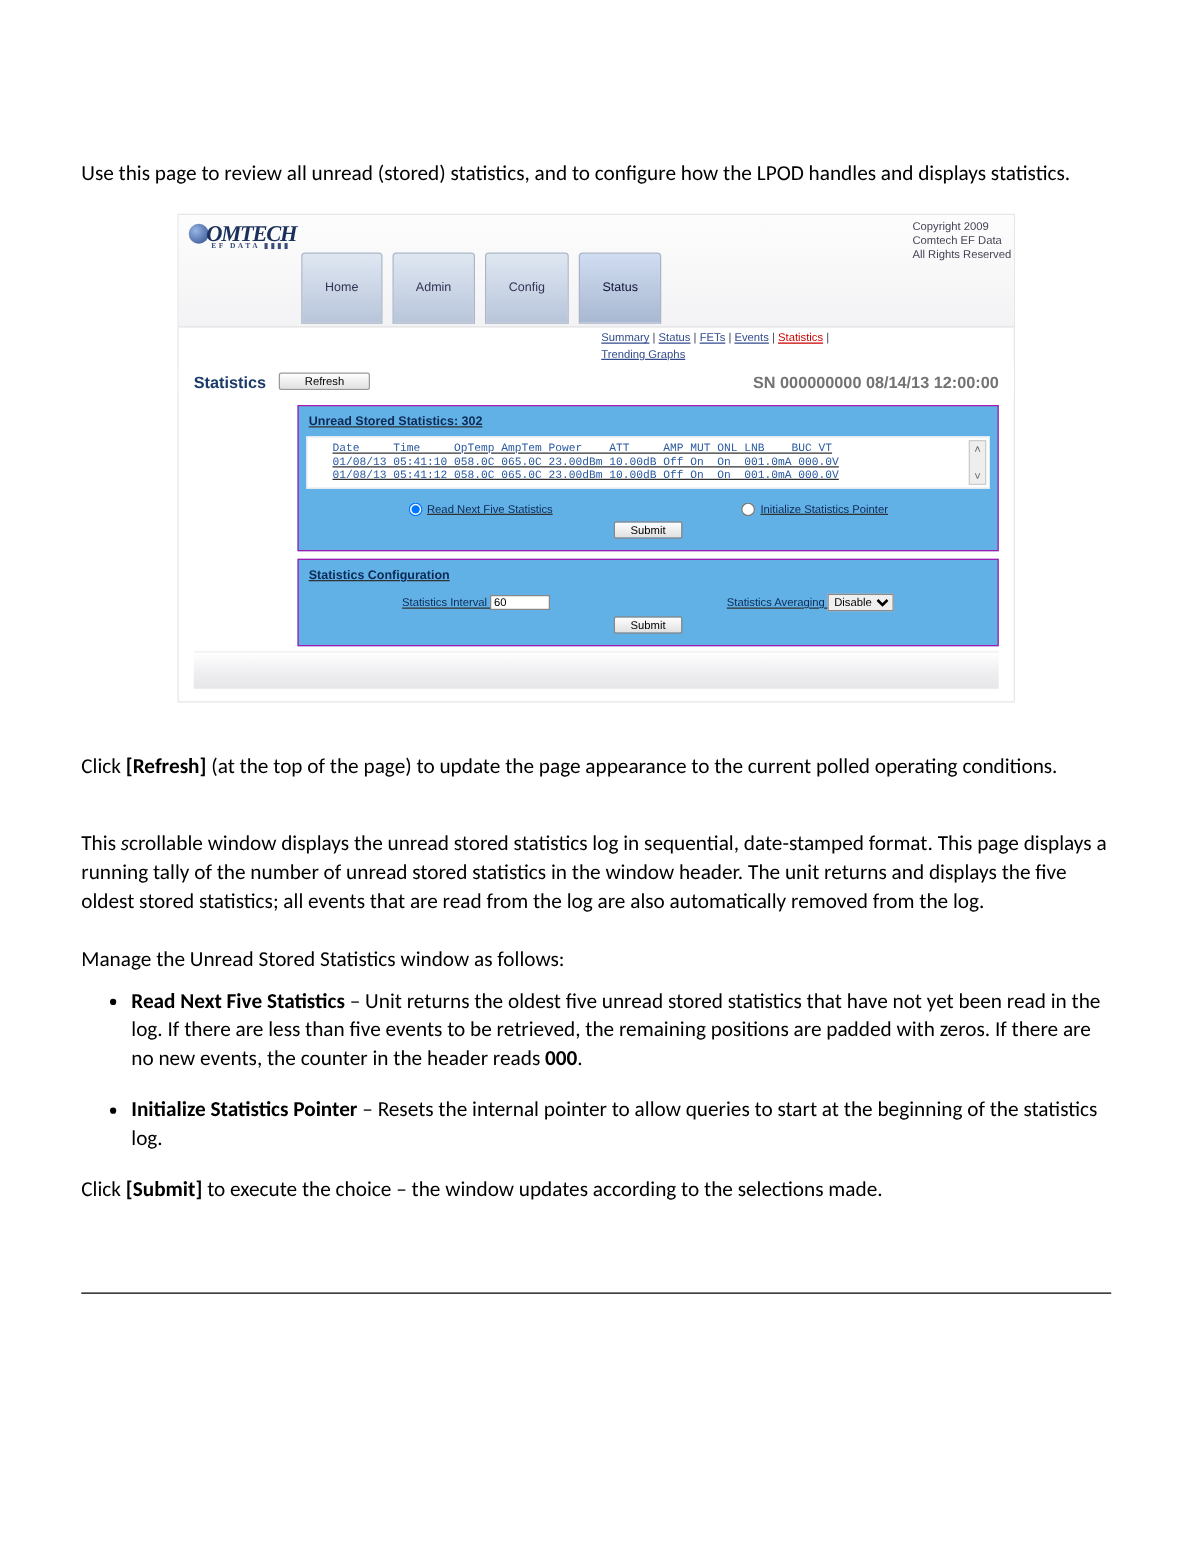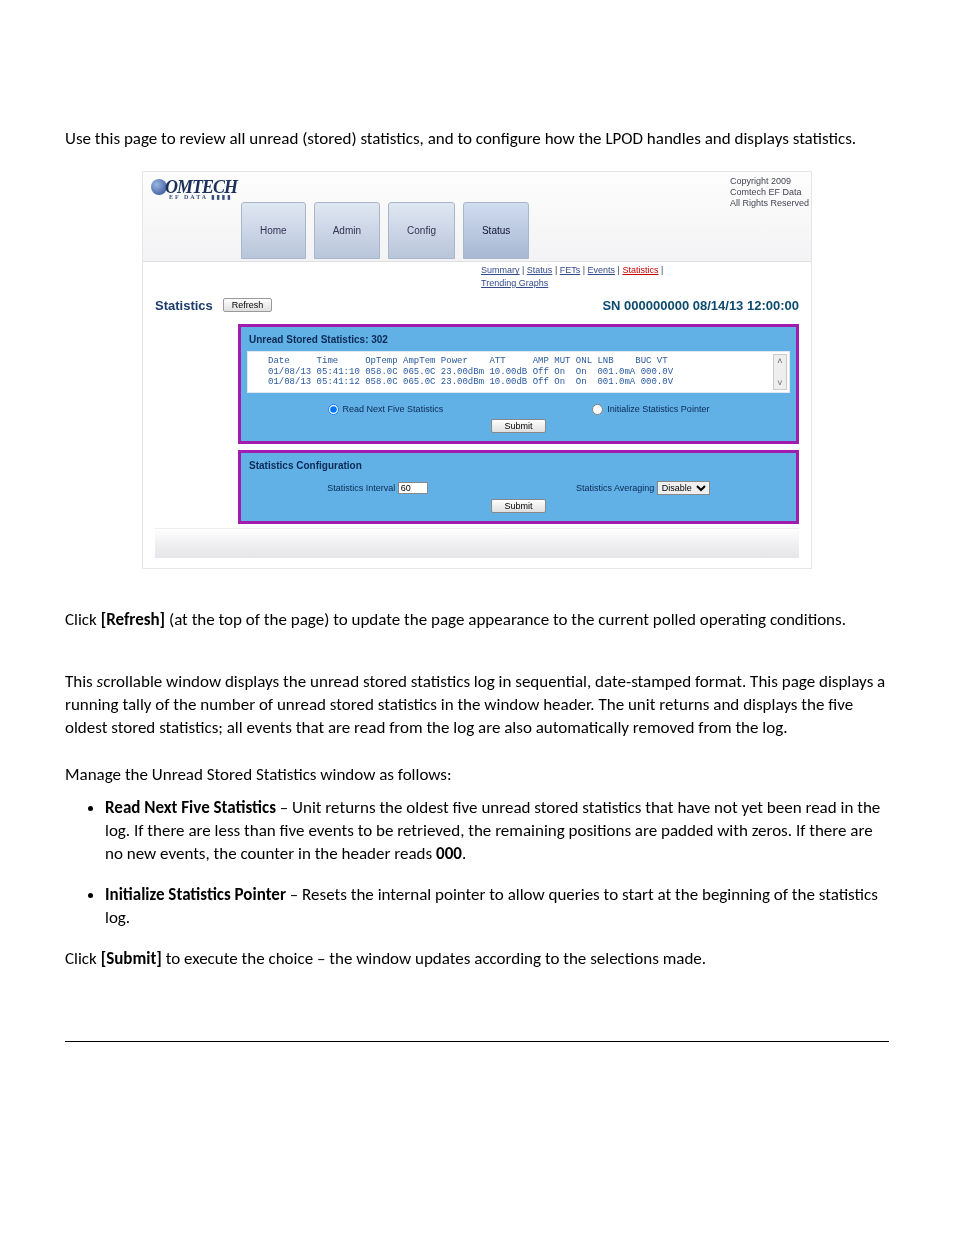--- a/index.html
+++ b/index.html
@@ -100,32 +100,33 @@
     display: flex;
     align-items: center;
     justify-content: space-between;
     padding: 6px 12px 4px 12px;
     background: #fff;
   }
   .titleleft { display:flex; align-items:center; gap:10px; }
   .pagetitle { font-weight: bold; font-size: 13px; color: #1b3b6b; }
   .refbtn {
     font-size: 9px;
-    padding: 1px 8px;
+    padding: 1px 20px;
     border: 1px solid #999;
     background: linear-gradient(#fefefe,#e0e0e0);
     border-radius: 2px;
     cursor:pointer;
   }
-  .snline { font-weight: bold; color: #0c4a6e; font-size: 13px; }
+  .snline { font-weight: bold; color: #737373; font-size: 13px; }
   .panel {
     margin: 6px 12px 4px 95px;
     background: #61b0e6;
-    border: 3px solid #a21caf;
+    border: 1px solid #a21caf;
     padding: 2px;
+    text-decoration: underline;
   }
   .panelhead {
     font-weight: bold;
     color: #0b2a55;
     font-size: 10px;
     padding: 4px 6px 2px 6px;
   }
   .panelbody {
     background: #fff;
     border: 1px solid #e0e8f0;
@@ -174,21 +175,21 @@
   }
   .cfgrow {
     display: flex;
     justify-content: space-around;
     align-items: center;
     padding: 6px 10px 2px 10px;
     font-size: 9px;
     color: #0b2a55;
   }
   .cfgrow input[type=text] {
-    width: 30px;
+    width: 48px;
     font-size: 9px;
     padding: 0 2px;
     border: 1px solid #888;
   }
   .cfgrow select {
     font-size: 9px;
     border: 1px solid #888;
   }
   .gradstrip {
     height: 30px;

